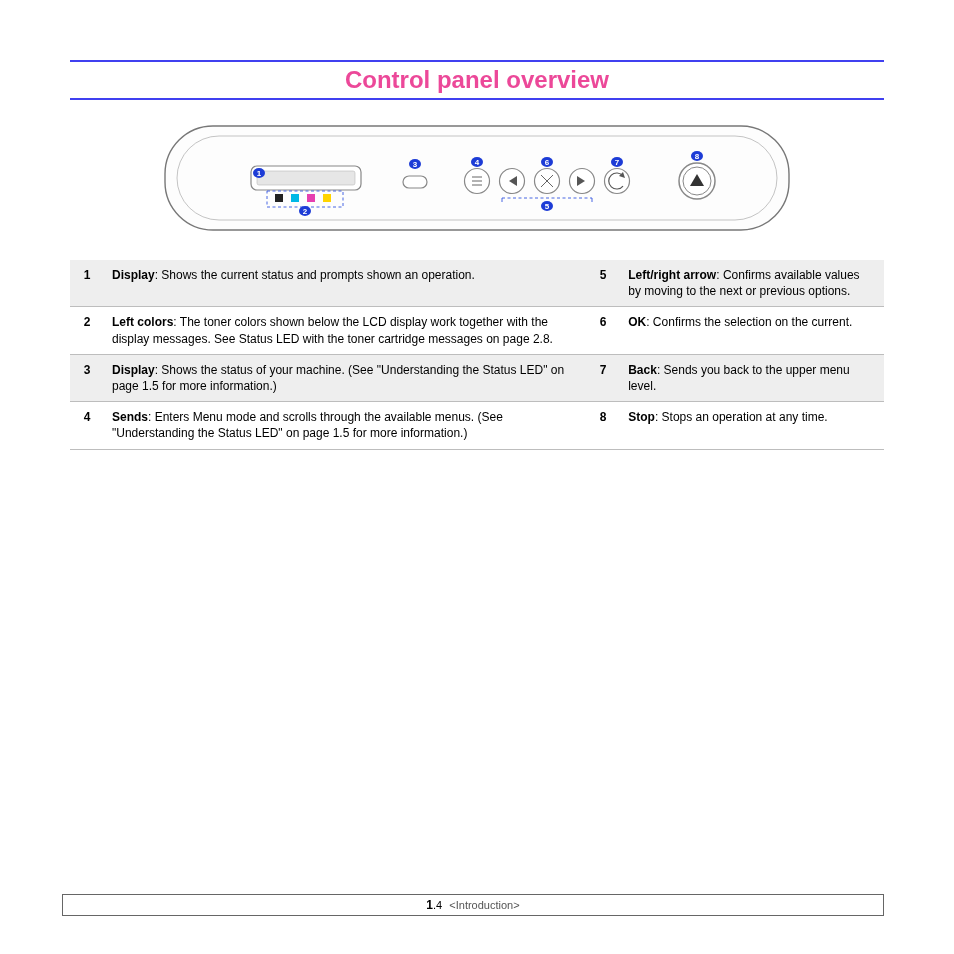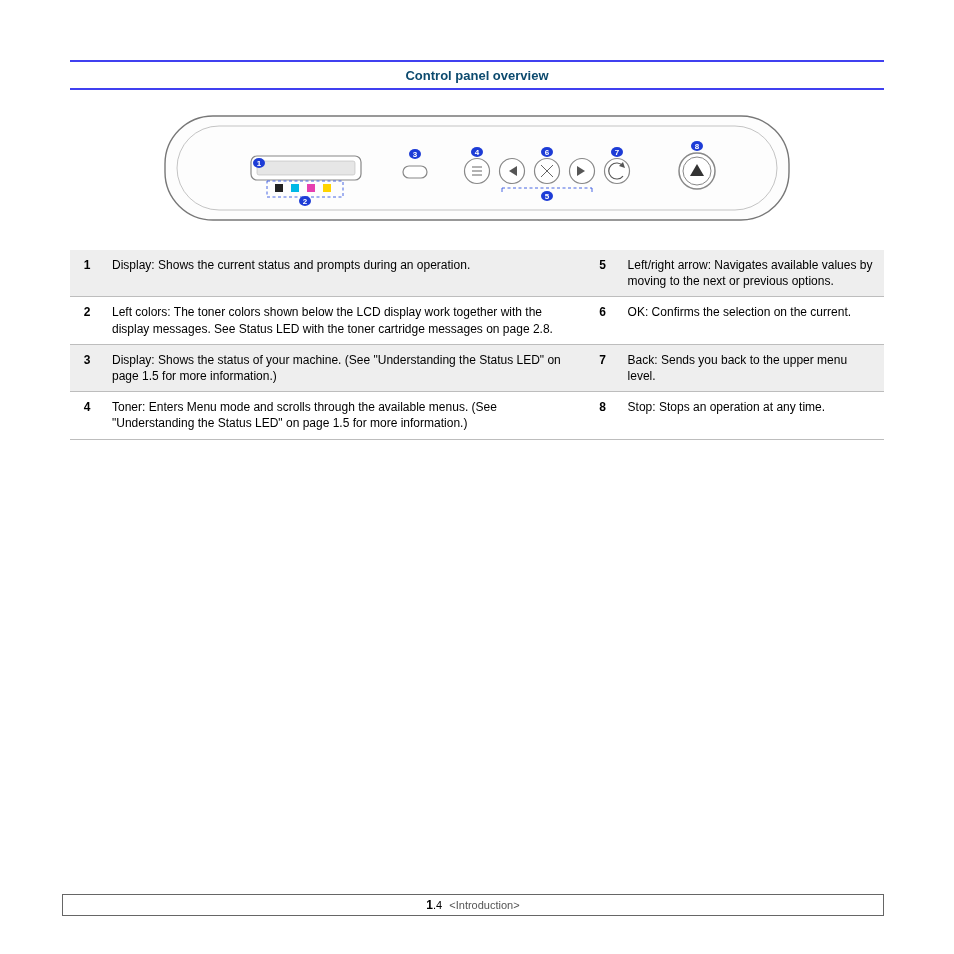--- a/index.html
+++ b/index.html
@@ -15,22 +15,22 @@
     padding: 60px 70px 0 70px;
   }
   .title-wrap {
     border-top: 2px solid #4040f0;
     border-bottom: 2px solid #4040f0;
     padding: 4px 0;
     text-align: center;
     margin-bottom: 18px;
   }
   .title {
-    color: #0c4a6e;
-    font-size: 13px;
+    color: #ec4899;
+    font-size: 24px;
     font-weight: bold;
   }
   .panel-figure {
     display: flex;
     justify-content: center;
     margin: 18px 0 22px 0;
   }
   svg.panel-svg {
     width: 640px;
     height: 120px;
@@ -51,21 +51,21 @@
     width: 18px;
     text-align: center;
     font-weight: bold;
     padding-left: 8px;
     padding-right: 6px;
   }
   .legend-table tr.alt td {
     background: #eeeeee;
   }
   .legend-table td.desc b {
-    font-weight: normal;
+    font-weight: bold;
   }
   .footer {
     position: absolute;
     left: 62px;
     right: 70px;
     bottom: 38px;
     border: 1px solid #666;
     padding: 3px 8px;
     font-size: 11px;
     text-align: center;
@@ -163,39 +163,39 @@
         <ellipse cx="540" cy="38" rx="6" ry="5" fill="#1d3cd6"></ellipse>
         <text x="540" y="41">8</text>
       </g>
     </svg>
   </div>
 
   <table class="legend-table">
     <tbody>
         <tr class="alt">
       <td class="num">1</td>
-      <td class="desc"><b>Display</b><span>: Shows the current status and prompts during an operation.</span></td>
+      <td class="desc"><b>Display</b><span>: Shows the current status and prompts shown an operation.</span></td>
       <td class="num">5</td>
-      <td class="desc"><b>Left/right arrow</b><span>: Navigates available values by moving to the next or previous options.</span></td>
+      <td class="desc"><b>Left/right arrow</b><span>: Confirms available values by moving to the next or previous options.</span></td>
     </tr>
     <tr>
       <td class="num">2</td>
       <td class="desc"><b>Left colors</b><span>: The toner colors shown below the LCD display work together with the display messages. See Status LED with the toner cartridge messages on page 2.8.</span></td>
       <td class="num">6</td>
       <td class="desc"><b>OK</b><span>: Confirms the selection on the current.</span></td>
     </tr>
     <tr class="alt">
       <td class="num">3</td>
       <td class="desc"><b>Display</b><span>: Shows the status of your machine. (See "Understanding the Status LED" on page 1.5 for more information.)</span></td>
       <td class="num">7</td>
       <td class="desc"><b>Back</b><span>: Sends you back to the upper menu level.</span></td>
     </tr>
     <tr>
       <td class="num">4</td>
-      <td class="desc"><b>Toner</b><span>: Enters Menu mode and scrolls through the available menus. (See "Understanding the Status LED" on page 1.5 for more information.)</span></td>
+      <td class="desc"><b>Sends</b><span>: Enters Menu mode and scrolls through the available menus. (See "Understanding the Status LED" on page 1.5 for more information.)</span></td>
       <td class="num">8</td>
       <td class="desc"><b>Stop</b><span>: Stops an operation at any time.</span></td>
     </tr>
   </tbody>
     </table>
 </div>
 
 <div class="footer">
   <span class="pn">1</span><span>.4</span>
   <span class="intro">&lt;Introduction&gt;</span>

